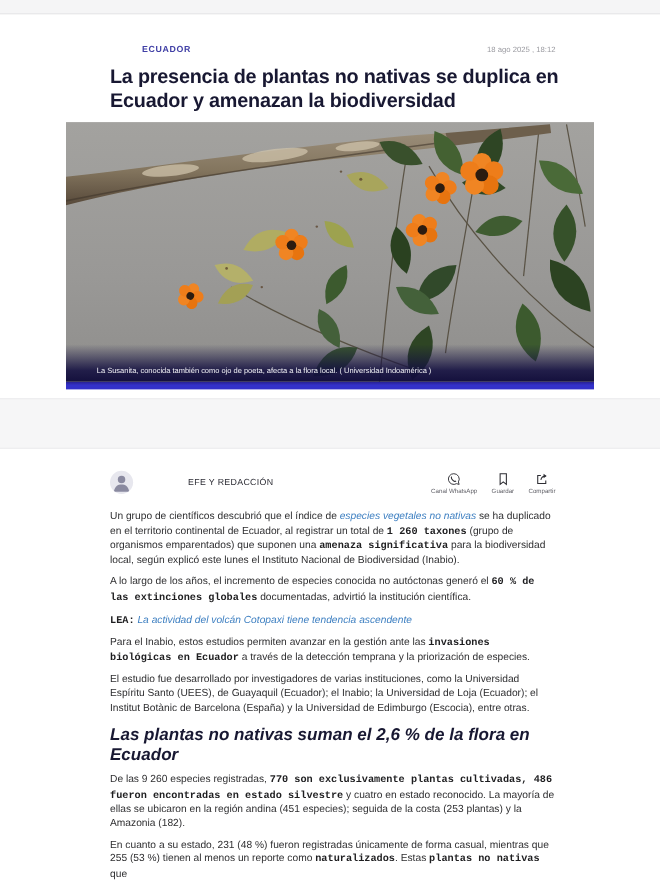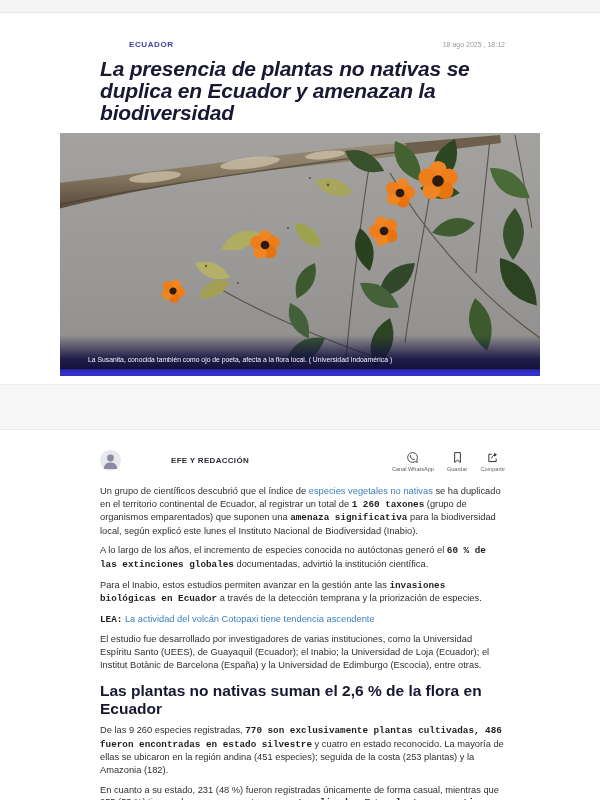--- a/index.html
+++ b/index.html
@@ -5,52 +5,52 @@
   * { margin:0; padding:0; box-sizing:border-box; }
   html,body { width:600px; height:800px; overflow:hidden; background:#ffffff;
               font-family:"Liberation Sans", sans-serif; }
   .top-strip { height:13px; background:#f5f5f6; border-bottom:1px solid #e6e6e8; }
   .container { width:405px; margin-left:100px; }
 
   .meta-row { display:flex; justify-content:space-between; align-items:baseline; margin-top:27px; }
   .category-link { font-size:8px; font-weight:bold; letter-spacing:.6px; color:#4140a6; text-decoration:none;padding-left:29px; }
   .dateline { font-size:7px; color:#9a9aa0; }
 
-  h1.headline { margin-top:9px; margin-right:-10px; font-size:21px; line-height:22px;
-                letter-spacing:-0.2px; color:#181832; font-weight:bold;font-style:italic; }
+  h1.headline { margin-top:9px; margin-right:-10px; font-size:18px; line-height:22px;
+                letter-spacing:-0.2px; color:#181832; font-weight:bold; }
   .subhead { margin-top:7px; font-size:9.4px; line-height:13px; color:#2e2e30; }
 
   .hero { position:relative; width:480px; margin:9px 0 0 -40px; }
   .hero svg.photo { display:block; width:480px; height:236px; }
   .hero-caption-wrap { position:absolute; left:0; right:0; bottom:7px; height:34px;
       background:linear-gradient(180deg, rgba(20,16,70,0) 0%, rgba(18,14,64,.88) 70%, rgba(16,12,58,.97) 100%);
       display:flex; align-items:flex-end; padding:0 10px 5px 28px; }
   .hero-caption { font-size:6.8px; color:#f2f2f6; line-height:8px; }
   .hero-bar { height:7px; background:linear-gradient(180deg,#27208f 0%, #3331c9 45%, #3331c9 100%); }
 
   .ad-band { width:600px; height:46px; margin:8px 0 0 -100px; background:#f6f6f7;
              border-top:1px solid #ececee; border-bottom:1px solid #ececee; }
 
   .byline-row { display:flex; justify-content:space-between; align-items:flex-start; margin-top:20px; }
   .author { display:flex; align-items:center; gap:7px; }
   .avatar { width:21px; height:21px; border-radius:50%; background:#e7e7ee; overflow:hidden;
             display:flex; align-items:center; justify-content:center; }
-  .author-name { font-size:8px; font-weight:bold; letter-spacing:.3px; color:#2c2c34;padding-left:43px; }
+  .author-name { font-size:8px; font-weight:normal; letter-spacing:.3px; color:#2c2c34;padding-left:43px; }
 
   .share-group { display:flex; gap:13px; padding-top:1px; }
   .share-btn { display:flex; flex-direction:column; align-items:center; gap:2px;
                background:none; border:none; cursor:pointer; padding:0; }
   .share-btn svg { width:13px; height:13px; }
   .share-label { font-size:5.6px; color:#5f5f66; font-family:"Liberation Sans", sans-serif; }
 
   .article-body { margin-top:13px; padding-bottom:20px; }
   .article-body p { font-size:9.3px; line-height:12.6px; color:#2f2f31; margin:0 0 7px 0; }
   .article-body p strong { color:#1e1e20;font-family:Liberation Mono, monospace; }
-  .article-body a { color:#3d7fc1; text-decoration:none; }
-  .article-body h2 { font-size:15.5px; line-height:17.5px; color:#181832; margin:11px 0 7px 0; }
+  .article-body a { color:#3d7fc1; text-decoration:none;font-style:italic; }
+  .article-body h2 { font-size:15.5px; line-height:17.5px; color:#181832; margin:11px 0 7px 0;font-style:italic; }
 </style>
 </head>
 <body>
 
 <div class="top-strip"></div>
 
 <div class="container">
 
   <div class="meta-row">
     <a href="#" class="category-link">ECUADOR</a>
@@ -186,21 +186,21 @@
           <path d="M20 4 l7 5 -7 5 Z" fill="#2e2e34" stroke="none"></path>
         </svg>
         <span class="share-label">Compartir</span>
       </button>
     </div>
   </div>
 
   <div class="article-body">
       <p><span>Un grupo de científicos descubrió que el índice de </span><a href="#">especies vegetales no nativas</a><span> se ha duplicado en el territorio continental de Ecuador, al registrar un total de </span><strong>1 260 taxones</strong><span> (grupo de organismos emparentados) que suponen una </span><strong>amenaza significativa</strong><span> para la biodiversidad local, según explicó este lunes el Instituto Nacional de Biodiversidad (Inabio).</span></p>
       <p><span>A lo largo de los años, el incremento de especies conocida no autóctonas generó el </span><strong>60 % de las extinciones globales</strong><span> documentadas, advirtió la institución científica.</span></p>
+      <p><strong>LEA:</strong><span> </span><a href="#">La actividad del volcán Cotopaxi tiene tendencia ascendente</a></p>
       <p><span>Para el Inabio, estos estudios permiten avanzar en la gestión ante las </span><strong>invasiones biológicas en Ecuador</strong><span> a través de la detección temprana y la priorización de especies.</span></p>
-      <p><strong>LEA:</strong><span> </span><a href="#">La actividad del volcán Cotopaxi tiene tendencia ascendente</a></p>
       <p><span>El estudio fue desarrollado por investigadores de varias instituciones, como la Universidad Espíritu Santo (UEES), de Guayaquil (Ecuador); el Inabio; la Universidad de Loja (Ecuador); el Institut Botànic de Barcelona (España) y la Universidad de Edimburgo (Escocia), entre otras.</span></p>
       <h2>Las plantas no nativas suman el 2,6 % de la flora en Ecuador</h2>
       <p><span>De las 9 260 especies registradas, </span><strong>770 son exclusivamente plantas cultivadas, 486 fueron encontradas en estado silvestre</strong><span> y cuatro en estado reconocido. La mayoría de ellas se ubicaron en la región andina (451 especies); seguida de la costa (253 plantas) y la Amazonia (182).</span></p>
       <p><span>En cuanto a su estado, 231 (48 %) fueron registradas únicamente de forma casual, mientras que 255 (53 %) tienen al menos un reporte como </span><strong>naturalizados</strong><span>. Estas </span><strong>plantas no nativas</strong><span> que </span></p>
     </div>
 
 </div>
 
 </body></html>

